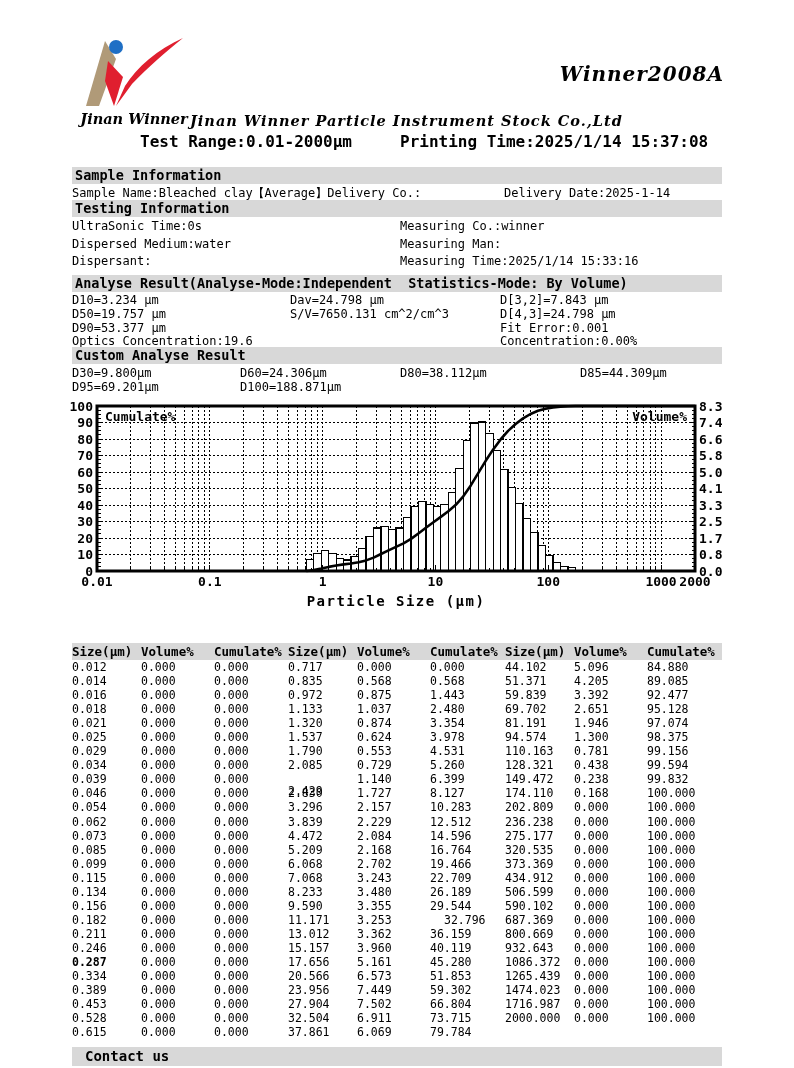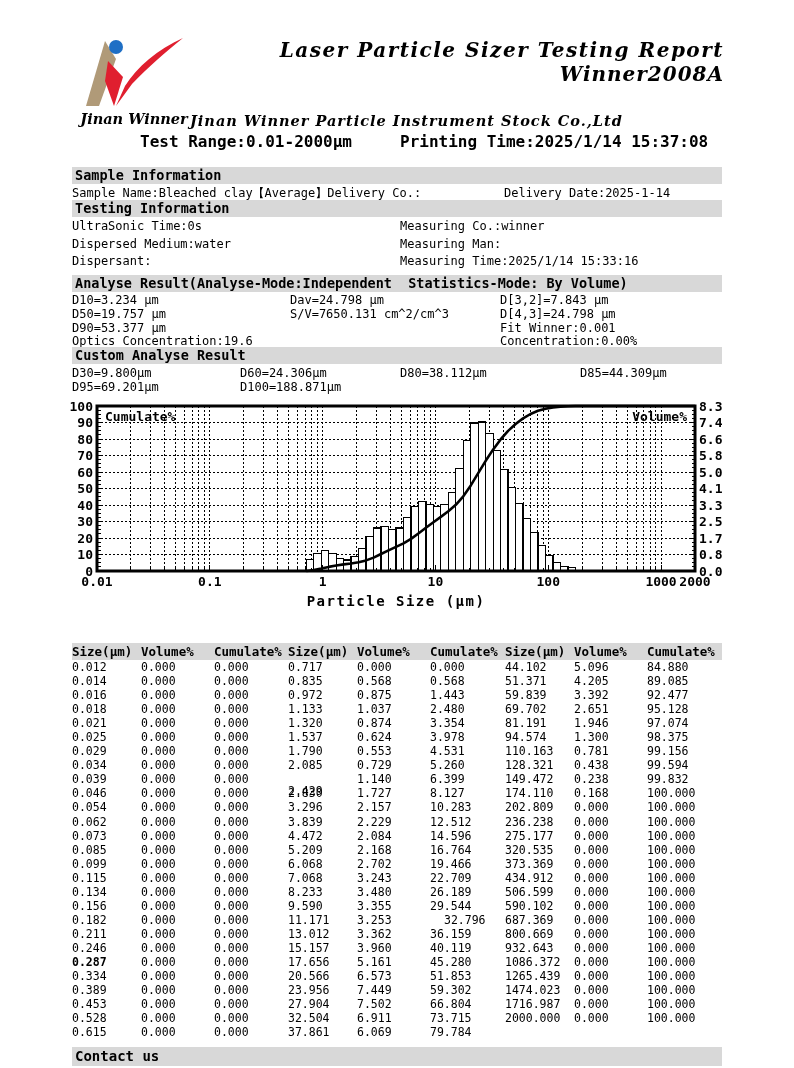--- a/index.html
+++ b/index.html
@@ -14,36 +14,35 @@
   .company{position:absolute;left:190px;top:112px;font-size:14.5px;letter-spacing:1px;white-space:pre;}
   .logo-text{position:absolute;left:74px;top:110px;width:120px;text-align:center;font-size:14.5px;white-space:pre;}
   .meta{font-size:16px;font-weight:bold;}
   #chart{position:absolute;left:60px;top:398px;}
   #table-head{position:absolute;left:72px;top:643px;width:650px;height:17px;background:#d8d8d8;}
   #table-head span{position:absolute;top:0;font-weight:bold;font-size:12.5px;line-height:17px;white-space:pre;}
   #table-body{position:absolute;left:72px;top:660px;width:650px;}
   .trow{position:relative;height:14.05px;}
   .trow span{position:absolute;top:0;font-size:11.5px;line-height:14.05px;white-space:pre;}
   .contact{position:absolute;left:72px;top:1047px;width:650px;height:19px;background:#d8d8d8;
-           font-weight:bold;font-size:14px;line-height:19px;padding-left:3px;box-sizing:border-box;}
+           font-weight:bold;font-size:14px;line-height:19px;padding-left:13px;box-sizing:border-box;}
 </style>
 </head>
 <body>
 
 <div class="page">
 
   <svg id="logo" style="position:absolute;left:80px;top:36px;" width="105" height="72" viewBox="0 0 105 72">
     <path fill="#b09a78" d="M6,70 L25,5 L36,23 L19,70 Z"></path>
     <path fill="#e01f2f" d="M103,2 C78,13 57,31 45,50 L36,70 L52,48 C68,31 87,15 103,2 Z"></path>
     <path fill="#e01f2f" d="M28,25 L43,41 L34,70 L25,45 Z"></path>
     <circle fill="#1f6fc5" cx="36" cy="11" r="7"></circle>
   </svg>
   <div class="logo-text serif-it">Jinan Winner</div>
 
-  <div class="title1 serif-it">Laser Particle Sizer Testing Report</div>
   <div class="title2 serif-it">Winner2008A</div>
   <div class="company serif-it">Jinan Winner Particle Instrument Stock Co.,Ltd</div>
 
   <div class="t meta" style="left:140px;top:135px;">Test Range:0.01-2000μm</div>
   <div class="t meta" style="left:400px;top:135px;">Printing Time:2025/1/14 15:37:08</div>
 
   <div class="bar" style="top:167px;">Sample Information</div>
   <div class="t" style="left:72px;top:186px;">Sample Name:Bleached clay【Average】Delivery Co.:</div>
   <div class="t" style="left:504px;top:186px;">Delivery Date:2025-1-14</div>
 
@@ -57,21 +56,21 @@
 
   <div class="bar" style="top:275px;">Analyse Result(Analyse-Mode:Independent  Statistics-Mode: By Volume)</div>
   <div class="t" style="left:72px;top:293px;">D10=3.234 μm</div>
   <div class="t" style="left:72px;top:307px;">D50=19.757 μm</div>
   <div class="t" style="left:72px;top:321px;">D90=53.377 μm</div>
   <div class="t" style="left:72px;top:334px;">Optics Concentration:19.6</div>
   <div class="t" style="left:290px;top:293px;">Dav=24.798 μm</div>
   <div class="t" style="left:290px;top:307px;">S/V=7650.131 cm^2/cm^3</div>
   <div class="t" style="left:500px;top:293px;">D[3,2]=7.843 μm</div>
   <div class="t" style="left:500px;top:307px;">D[4,3]=24.798 μm</div>
-  <div class="t" style="left:500px;top:321px;">Fit Winner:0.001</div>
+  <div class="t" style="left:500px;top:321px;">Fit Error:0.001</div>
   <div class="t" style="left:500px;top:334px;">Concentration:0.00%</div>
 
   <div class="bar" style="top:347px;">Custom Analyse Result</div>
   <div class="t" style="left:72px;top:366px;">D30=9.800μm</div>
   <div class="t" style="left:240px;top:366px;">D60=24.306μm</div>
   <div class="t" style="left:400px;top:366px;">D80=38.112μm</div>
   <div class="t" style="left:580px;top:366px;">D85=44.309μm</div>
   <div class="t" style="left:72px;top:380px;">D95=69.201μm</div>
   <div class="t" style="left:240px;top:380px;">D100=188.871μm</div>
 

